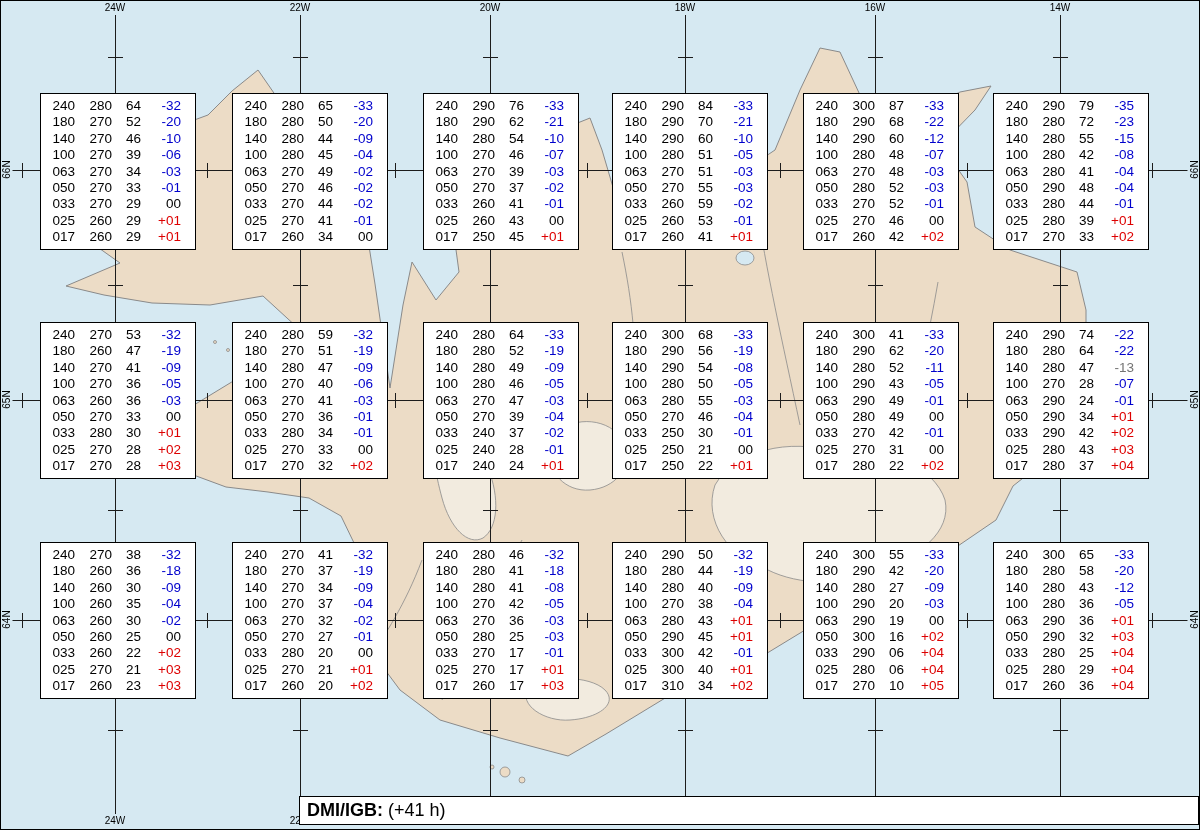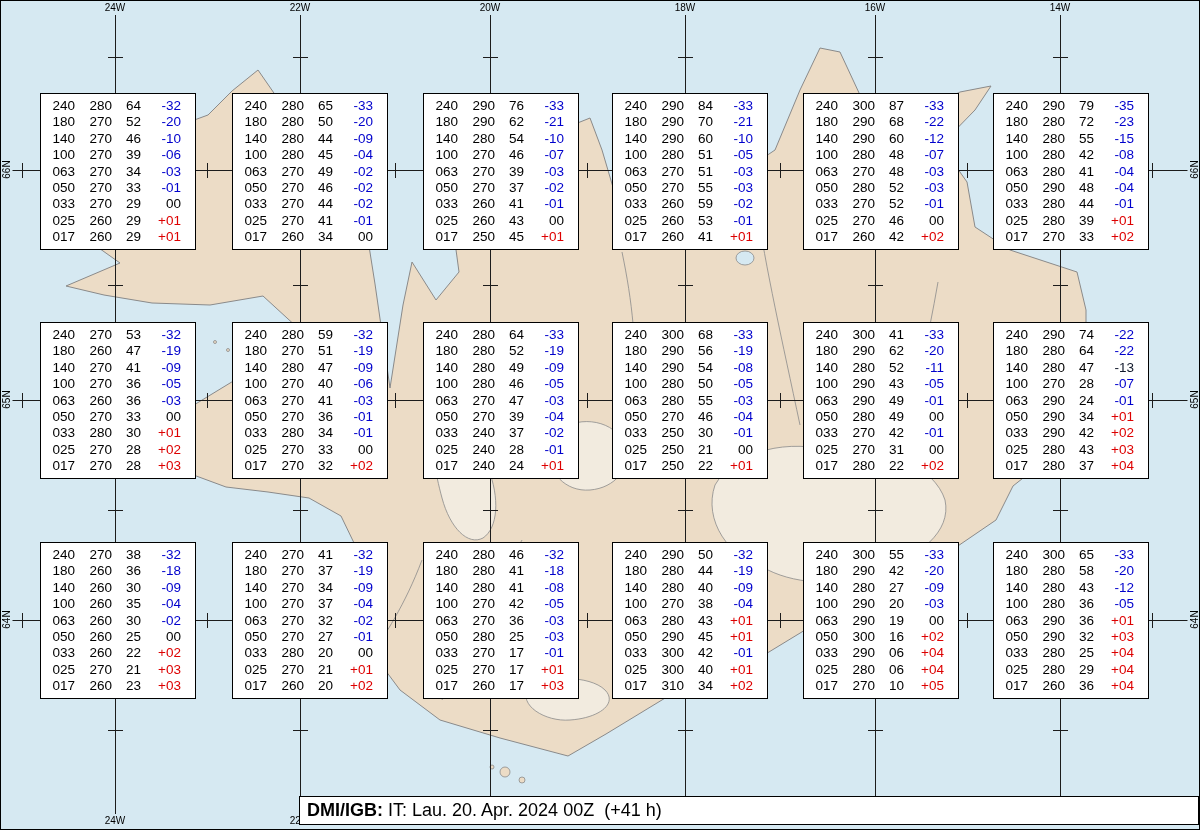--- a/index.html
+++ b/index.html
@@ -787,21 +787,21 @@
         <div class="srow">
           <span class="c-fl">180</span>
           <span class="c-dir">280</span>
           <span class="c-kt">64</span>
           <span class="c-temp" style="color: rgb(0, 0, 204);">-22</span>
         </div>
         <div class="srow">
           <span class="c-fl">140</span>
           <span class="c-dir">280</span>
           <span class="c-kt">47</span>
-          <span class="c-temp" style="color: #0f172a;">-13</span>
+          <span class="c-temp" style="color: #737373;">-13</span>
         </div>
         <div class="srow">
           <span class="c-fl">100</span>
           <span class="c-dir">270</span>
           <span class="c-kt">28</span>
           <span class="c-temp" style="color: rgb(0, 0, 204);">-07</span>
         </div>
         <div class="srow">
           <span class="c-fl">063</span>
           <span class="c-dir">290</span>
@@ -1164,16 +1164,16 @@
         </div>
         <div class="srow">
           <span class="c-fl">017</span>
           <span class="c-dir">260</span>
           <span class="c-kt">36</span>
           <span class="c-temp" style="color: rgb(221, 0, 0);">+04</span>
         </div>
       </div>
     </div>
 
-  <div id="footer"><b>DMI/IGB:</b><span> IT: Lau. 20. Apr. 2024 00Z </span><span> (+41 h)</span></div>
+  <div id="footer"><b>DMI/IGB:</b><span> (+41 h)</span></div>
 
   <div id="map-border"></div>
 </div>
 
 </body></html>

